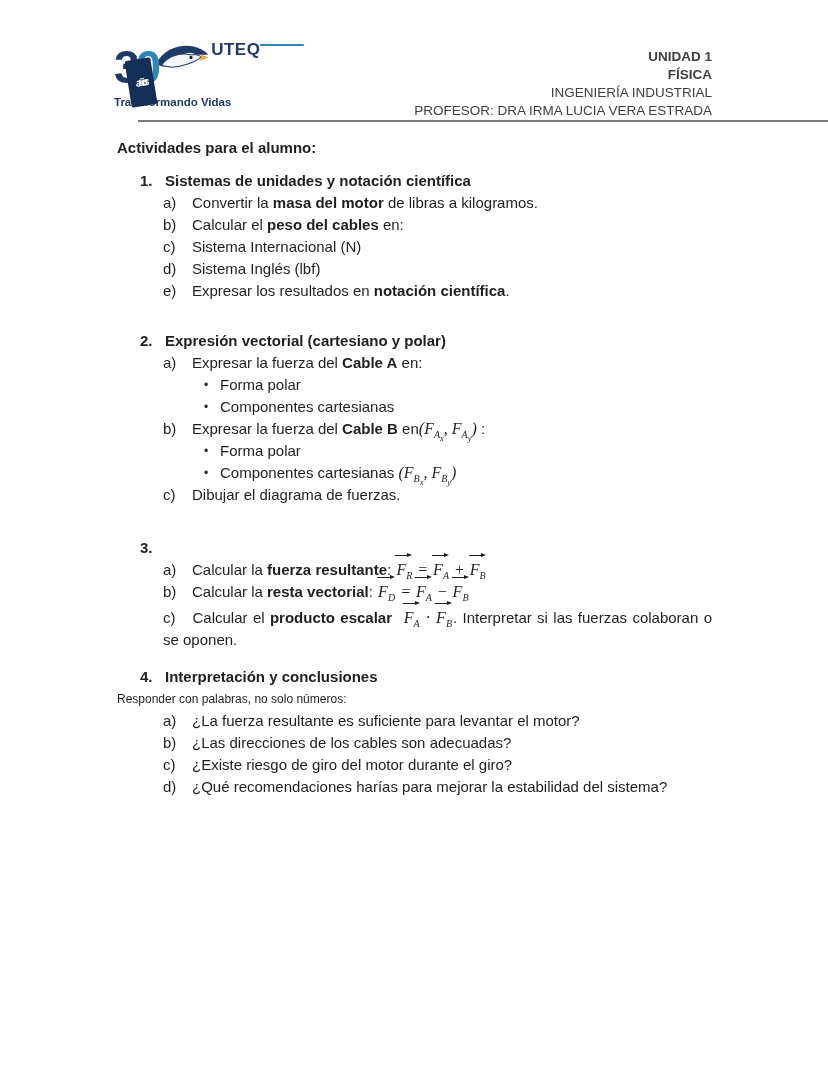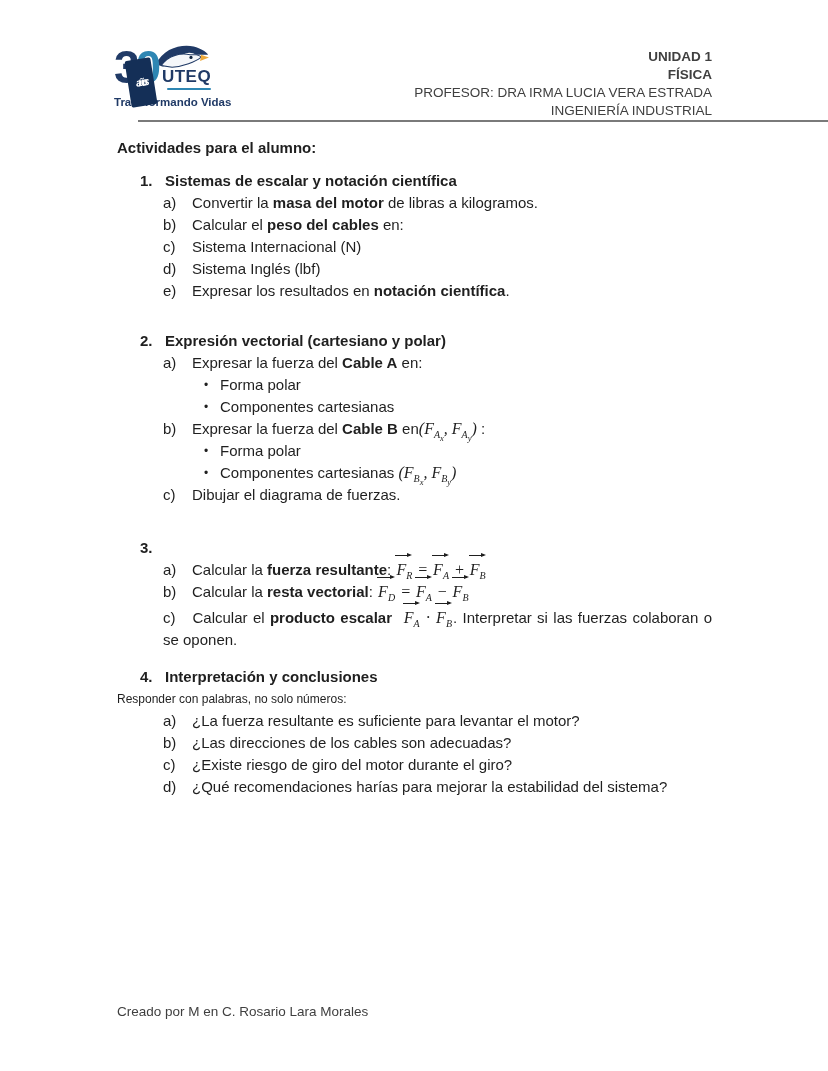--- a/index.html
+++ b/index.html
@@ -7,21 +7,21 @@
         font-family:"Liberation Sans",sans-serif;color:#1f1f1f;}
   
   .hdr{position:relative;height:122px;}
   .logo{position:absolute;left:114px;top:45px;width:148px;}
   .logo-top{position:relative;display:flex;align-items:flex-start;height:48px;}
   .num30{position:relative;font-weight:bold;font-size:46px;line-height:44px;letter-spacing:-4px;flex:none;}
   .n3{color:#203a66;}
   .n0{color:#2e86b3;}
   .ribbon{position:absolute;left:14px;top:14px;transform:rotate(-9deg);background:#142f57;color:#fff;
           font-size:11px;font-style:italic;font-weight:bold;padding:1px 8px 2px;border-radius:2px;white-space:nowrap;}
-  .logo-right{display:flex;flex-direction:column;align-items:flex-end;margin-left:-4px;margin-top:-2px;}
+  .logo-right{display:flex;flex-direction:row;align-items:flex-start;margin-left:-4px;margin-top:-2px;}
   .eagle{width:58px;height:27px;display:block;}
   .uteq{font-weight:800;font-size:17px;color:#203a66;letter-spacing:.5px;margin-top:-3px;}
   .uteq-swoosh{width:44px;height:2px;background:#2e86b3;border-radius:2px;margin-top:1px;}
   .tagline{font-size:11.5px;font-weight:bold;color:#203a66;margin-top:3px;white-space:nowrap;}
   .course{position:absolute;right:116px;top:48px;text-align:right;font-size:13.5px;line-height:18px;color:#404040;}
   .c-bold{font-weight:bold;}
   .rule{position:absolute;left:138px;right:0;top:120px;height:2px;background:#7a7a7a;}
   
   main{display:block;margin-top:10px;}
   .intro{margin:15px 0 0 117px;font-weight:bold;font-size:15px;line-height:22px;}
@@ -68,33 +68,33 @@
           <div class="uteq">UTEQ</div>
           <div class="uteq-swoosh"></div>
         </div>
       </div>
       <div class="tagline">Transformando Vidas</div>
     </div>
 
     <div class="course">
       <div class="c-bold">UNIDAD 1</div>
       <div class="c-bold">FÍSICA</div>
+      <div>INGENIERÍA INDUSTRIAL</div>
       <div>PROFESOR: DRA IRMA LUCIA VERA ESTRADA</div>
-      <div>INGENIERÍA INDUSTRIAL</div>
     </div>
 
     <div class="rule"></div>
   </header>
 
   <main>
     <p class="intro">Actividades para el alumno:</p>
 
     <div class="sec-h mt11">
       <span class="num">1.</span>
-      <span>Sistemas de escalar y notación científica</span>
+      <span>Sistemas de unidades y notación científica</span>
     </div>
     <div class="item">
       <span class="mk">a)</span>
       <span>Convertir la <b>masa del motor</b> de libras a kilogramos.</span>
     </div>
     <div class="item">
       <span class="mk">b)</span>
       <span>Calcular el <b>peso del cables</b> en:</span>
     </div>
     <div class="item">
@@ -174,14 +174,13 @@
     <div class="item">
       <span class="mk">c)</span>
       <span>¿Existe riesgo de giro del motor durante el giro?</span>
     </div>
     <div class="item">
       <span class="mk">d)</span>
       <span>¿Qué recomendaciones harías para mejorar la estabilidad del sistema?</span>
     </div>
   </main>
 
-  <div class="footer">Creado por M en C. Rosario Lara Morales</div>
 </div>
 
 </body></html>

